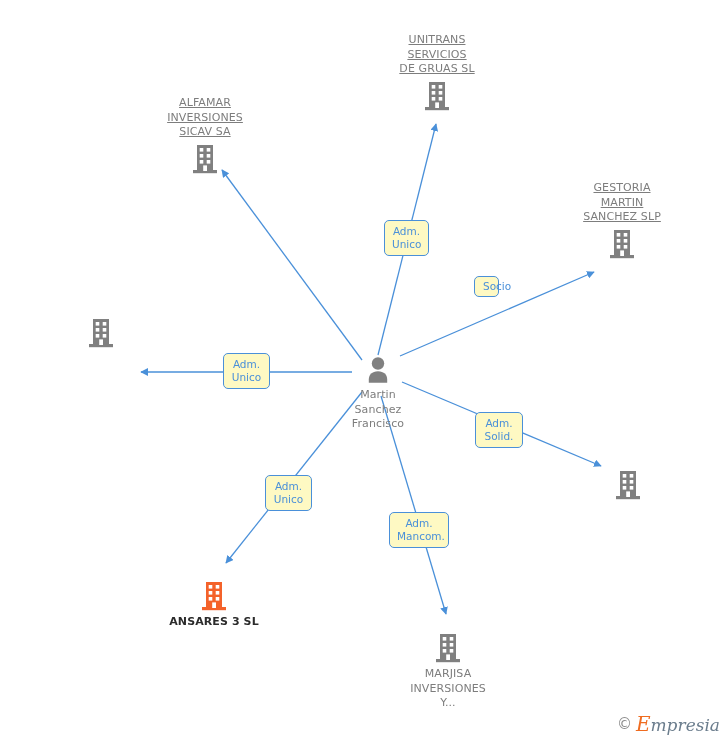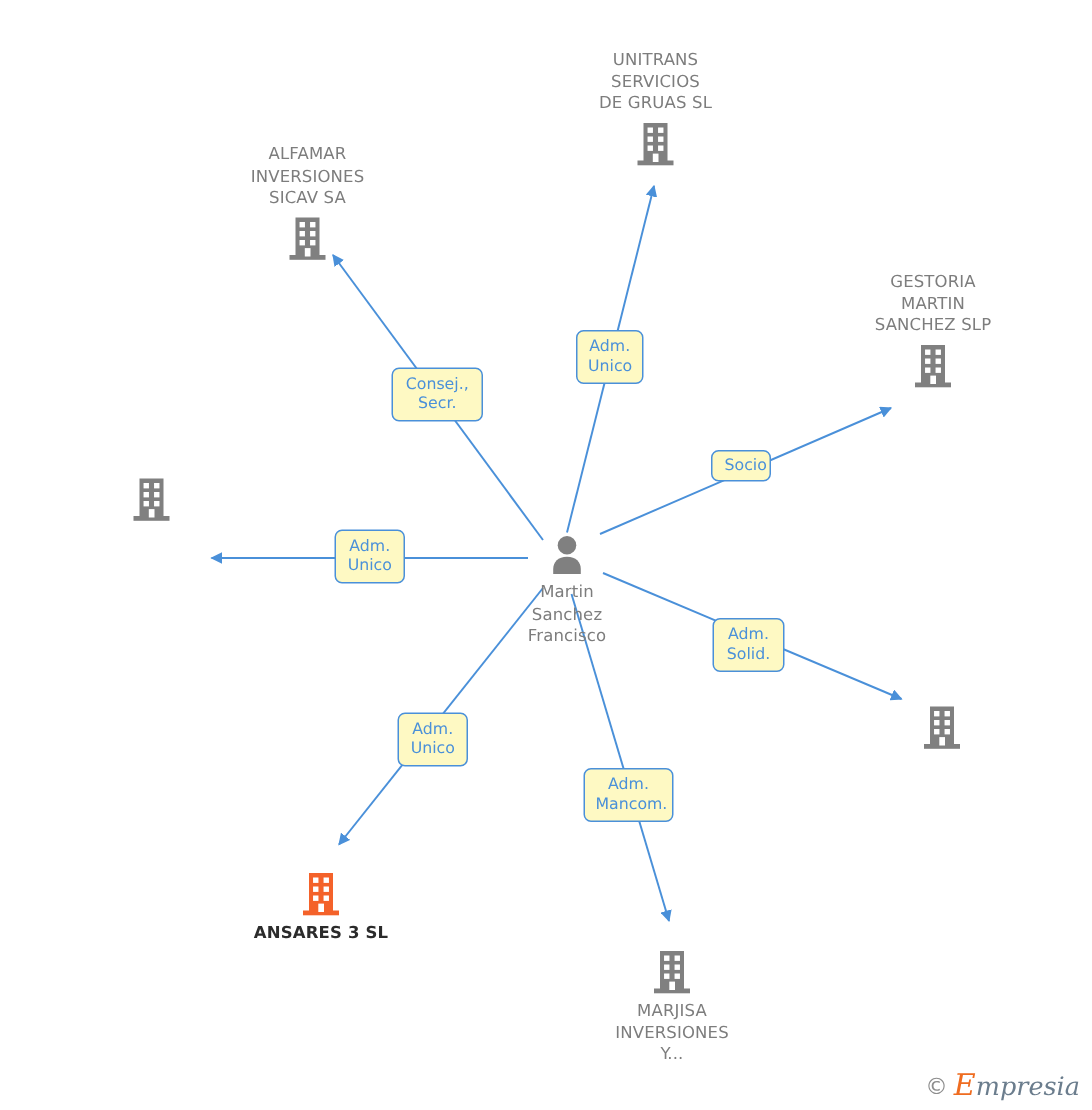--- a/index.html
+++ b/index.html
@@ -33,20 +33,21 @@
     width: 150px;
     margin-left: -75px;
     text-align: center;
     color: #7d7d7d;
     font-size: 11px;
     line-height: 14.5px;
     letter-spacing: 0.1px;
   }
   .node .caption-top {
     margin-bottom: 3px;
+    text-decoration: underline;
   }
   .node .caption-bottom {
     margin-top: 3px;
   }
   .node .glyph {
     display: block;
     margin: 0 auto;
     line-height: 0;
   }
   .node.person .caption-bottom {
@@ -277,24 +278,22 @@
       </svg>
     </span>
     <div class="caption-bottom" style="white-space:pre-line;">MARJISA
 INVERSIONES
 Y...</div>
   </div>
 
   <div class="rel" style="left:384px; top:220px; width:45px;">Adm.
 Unico</div>
 
-  <div class="rel" style="left:261px; top:245px; width:61px;">Consej.,
-Secr.</div>
-
-  <div class="rel one-line" style="left:474px; top:300px; width:40px;text-align:right;">Socio</div>
+
+  <div class="rel one-line" style="left:474px; top:276px; width:25px;text-align:right;">Socio</div>
 
   <div class="rel" style="left:223px; top:353px; width:47px;">Adm.
 Unico</div>
 
   <div class="rel" style="left:475px; top:412px; width:48px;">Adm.
 Solid.</div>
 
   <div class="rel" style="left:265px; top:475px; width:47px;">Adm.
 Unico</div>
 

